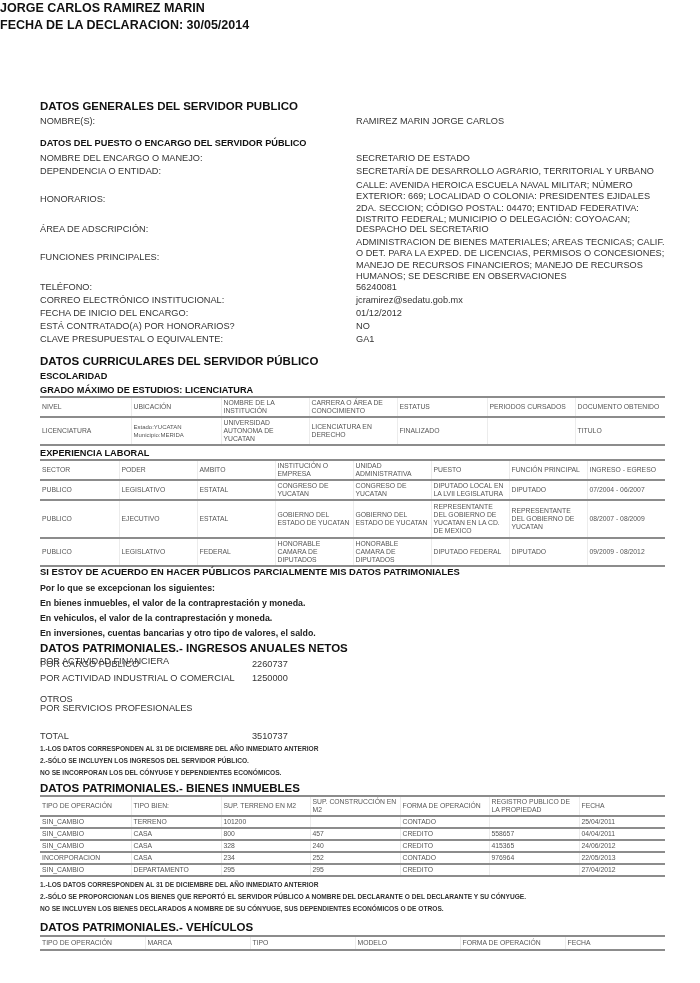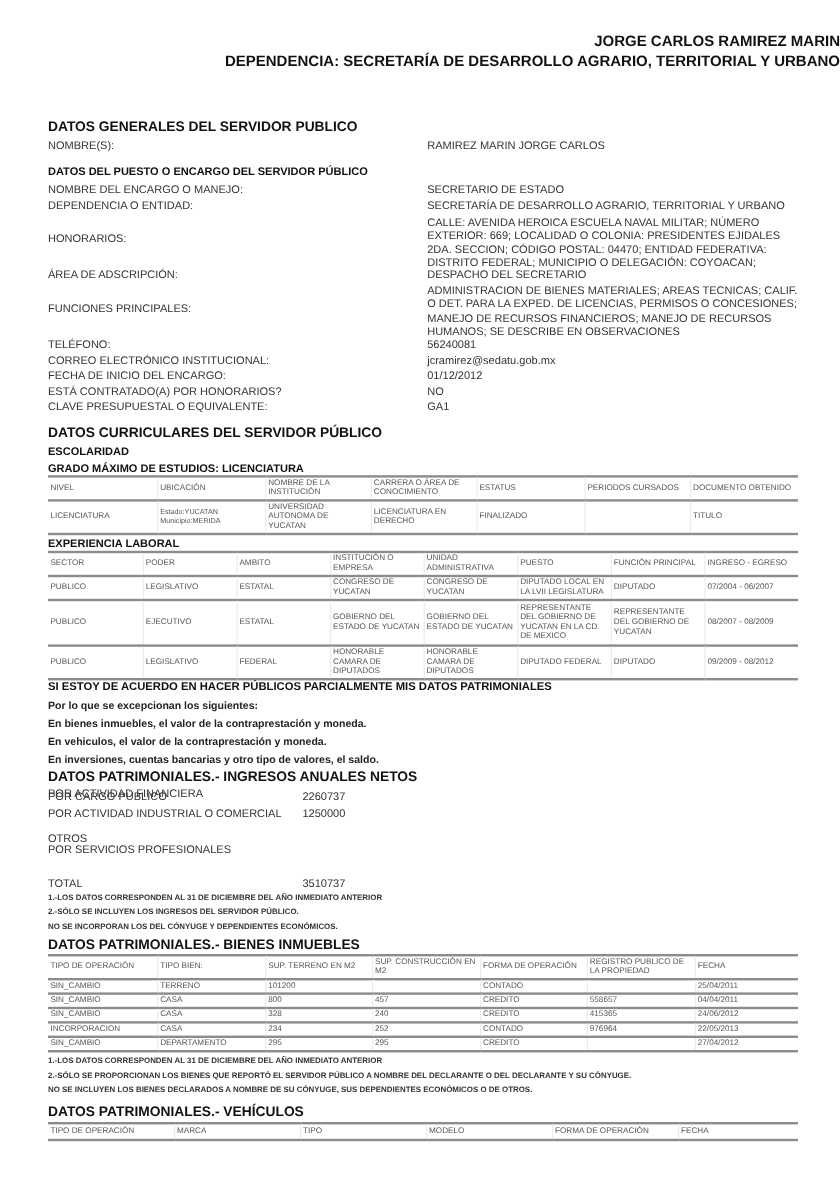--- a/index.html
+++ b/index.html
@@ -1,19 +1,19 @@
 <!DOCTYPE html>
 <html><head>
 <meta charset="utf-8">
 <style>
   * { box-sizing: border-box; margin: 0; padding: 0; }
   html, body { width: 700px; height: 983px; background: #ffffff; overflow: hidden; }
   body { font-family: "Liberation Sans", sans-serif; color: #222; position: relative; }
 
-  .header { text-align: right; padding-top: 26px; }
+  .header { text-align: left; }
   .header div { font-weight: bold; font-size: 12.5px; line-height: 17px; color: #111; }
 
   .page { position: absolute; left: 40px; top: 0; width: 625px; }
 
   .h1 { font-weight: bold; font-size: 11.5px; color: #111; position: absolute; left: 0; }
   .h2 { font-weight: bold; font-size: 9.2px; color: #111; position: absolute; left: 0; }
 
   .kv { position: absolute; left: 0; width: 625px; font-size: 9.2px; color: #333; }
   .kv .k { position: absolute; left: 0; }
   .kv .v { position: absolute; left: 316px; width: 310px; line-height: 11.3px; }
@@ -28,21 +28,21 @@
   .para.title { font-size: 9.4px; color: #111; }
 
   .inc { position: absolute; left: 0; font-size: 9.2px; color: #333; }
   .inc .v { position: absolute; left: 212px; }
 </style>
 </head>
 <body>
 
 <div class="header">
   <div>JORGE CARLOS RAMIREZ MARIN</div>
-  <div>DEPENDENCIA: SECRETARÍA DE DESARROLLO AGRARIO, TERRITORIAL Y URBANO</div>
+  <div>FECHA DE LA DECLARACION: 30/05/2014</div>
 </div>
 
 <div class="page">
 
   <div class="h1" style="top:100px">DATOS GENERALES DEL SERVIDOR PUBLICO</div>
   <div class="kv" style="top:116px">
     <span class="k">NOMBRE(S):</span>
     <span class="v">RAMIREZ MARIN JORGE CARLOS</span>
   </div>
 

